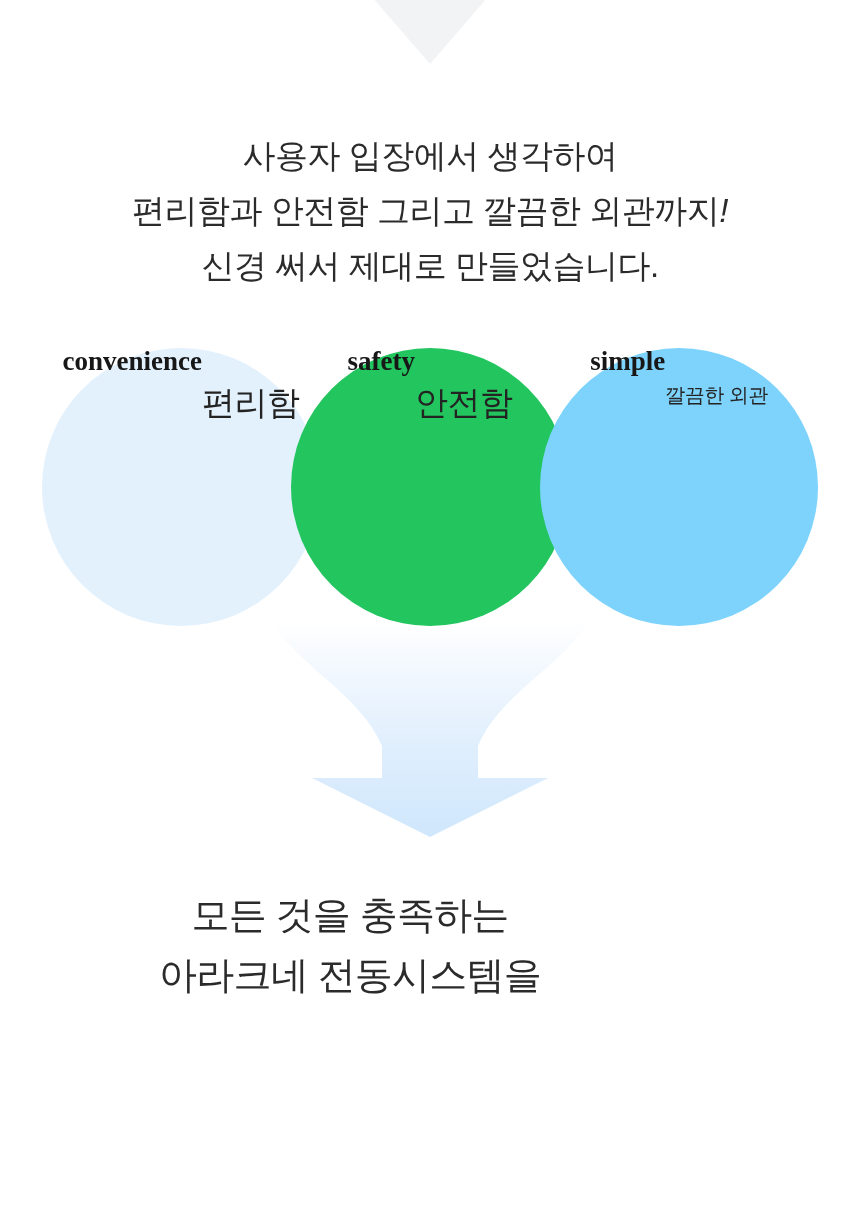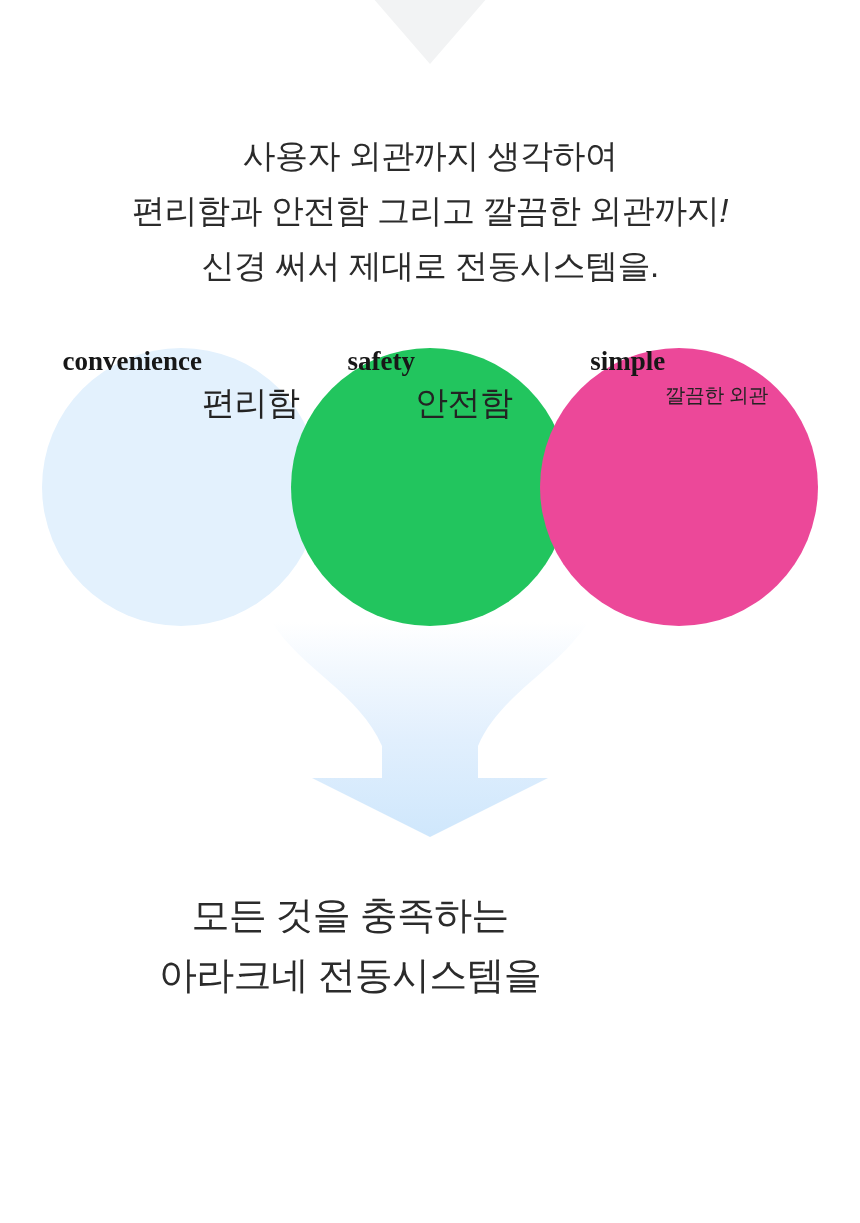--- a/index.html
+++ b/index.html
@@ -67,21 +67,21 @@
     width: 278px;
     height: 278px;
     border-radius: 50%;
     display: flex;
     flex-direction: row;
     align-items: flex-start;
     justify-content: center;
   }
   .circle-1 { left: 42px;  background: #e3f1fd; z-index: 1; }
   .circle-2 { left: 291px; background: #22c55e; z-index: 2; }
-  .circle-3 { left: 540px; background: #ec4899; z-index: 3; }
+  .circle-3 { left: 540px; background: #7dd3fc; z-index: 3; }
 
   .circle .en {
     font-family: "Liberation Serif", "DejaVu Serif", serif;
     font-weight: 700;
     font-size: 27px;
     line-height: 1;
     color: #171717;
     letter-spacing: 0px;
     margin-bottom: 9px;
     white-space: nowrap;
@@ -158,23 +158,23 @@
 
 <div class="page">
 
   <div class="top-chevron">
     <svg width="860" height="70" viewBox="0 0 860 70" xmlns="http://www.w3.org/2000/svg" aria-hidden="true">
       <polygon points="340,-40 520,-40 430,64" fill="#f2f3f4"></polygon>
     </svg>
   </div>
 
   <div class="intro">
-    <span class="ln">사용자 외관까지 생각하여</span>
+    <span class="ln">사용자 입장에서 생각하여</span>
     <span class="ln"><span>편리함과 안전함 그리고 깔끔한 외관까지</span><span class="bang">!</span></span>
-    <span class="ln">신경 써서 제대로 전동시스템을.</span>
+    <span class="ln">신경 써서 제대로 만들었습니다.</span>
   </div>
 
   <div class="circles">
 
     <div class="circle circle-1">
       <span class="en">convenience</span>
       <span class="ko">편리함</span>
     </div>
 
     <div class="circle circle-2">

